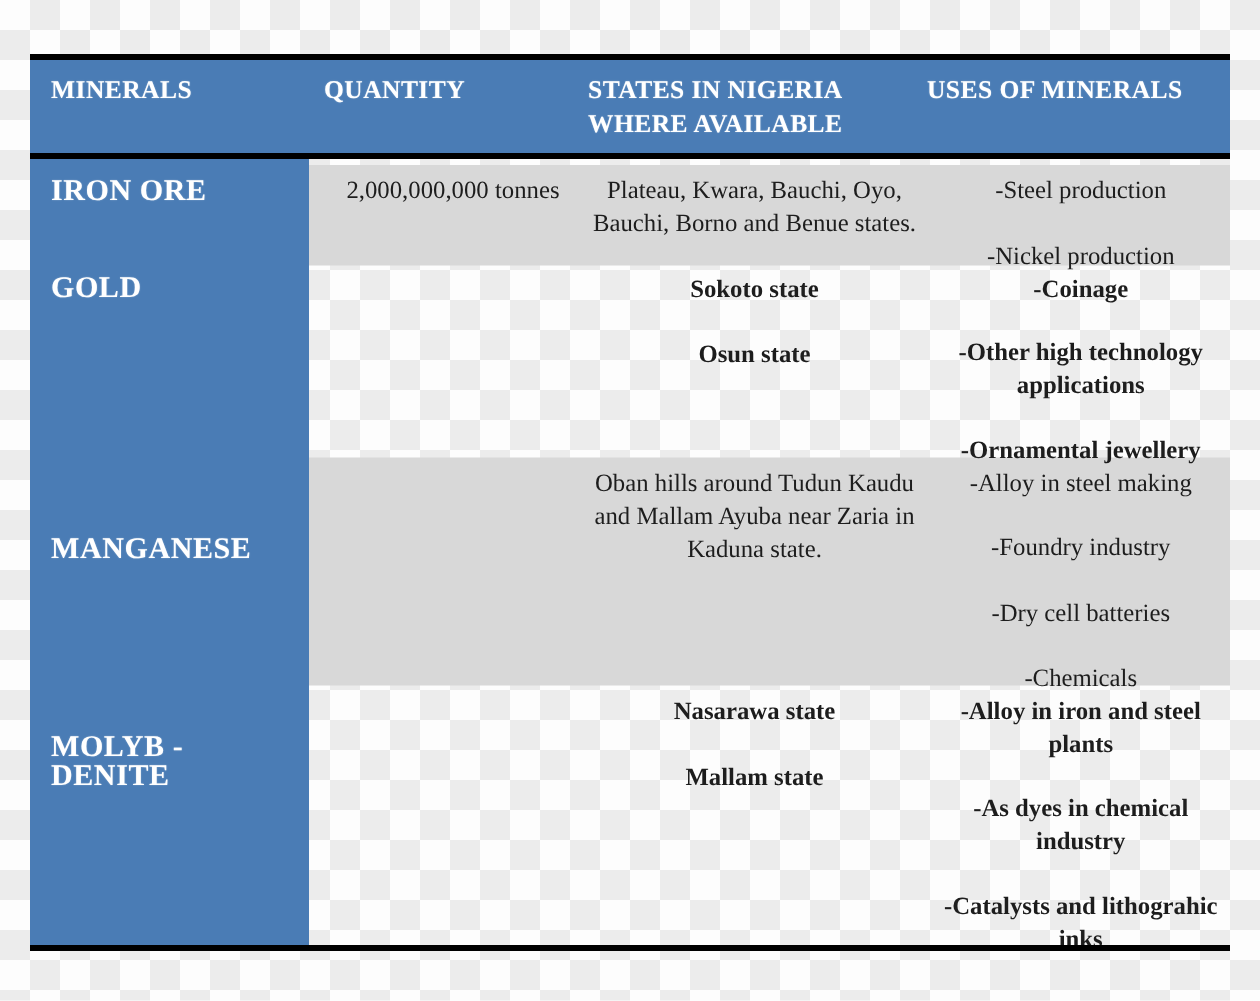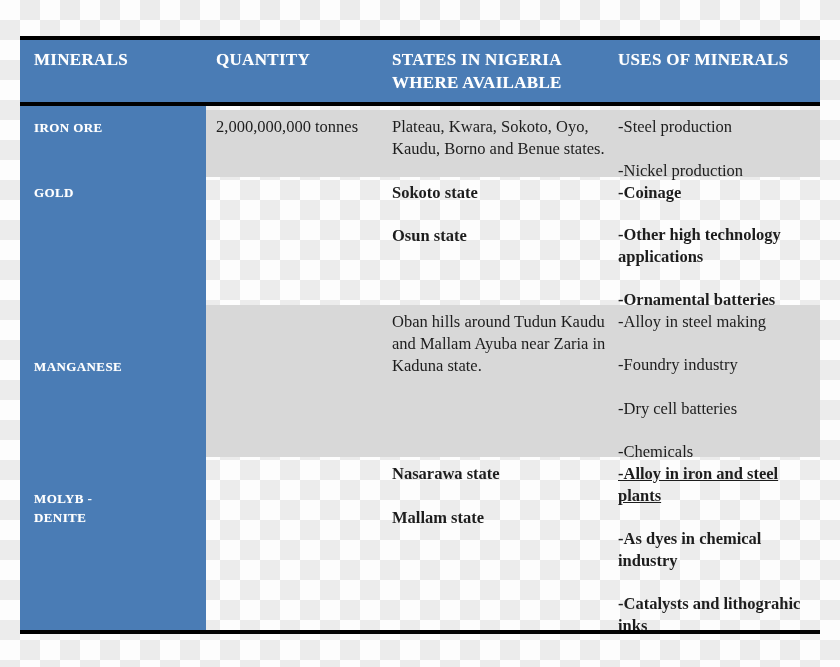--- a/index.html
+++ b/index.html
@@ -88,37 +88,38 @@
   #shade-row3 { top: 269px; width: 614px; height: 152px; }
 
   
 
   
   .mineral-label {
     position: absolute;
     left: 14px;
     color: #ffffff;
     font-weight: bold;
-    font-size: 13px;
+    font-size: 20px;
     letter-spacing: 0.4px;
     line-height: 21px;
     text-shadow: 0 0 1px rgba(255,255,255,0.45);
   }
   #min-iron  { top: 81px; }
   #min-gold  { top: 146px; }
   #min-mang  { top: 320px; }
   #min-moly  { top: 452px; }
   #min-deni  { top: 471px; }
 
   
   .cell {
     position: absolute;
     font-size: 16.5px;
     line-height: 22px;
     color: #1d1d1d;
+    text-align: center;
   }
   .cell.bold { font-weight: bold; }
 
   .col-qty    { left: 196px; width: 172px; }
   .col-states { left: 372px; width: 222px; }
   .col-uses   { left: 598px; width: 205px; }
 
   
   #qty-iron { top: 80px; }
 
@@ -133,21 +134,21 @@
   
   #use-steel   { top: 80px; }
   #use-nickel  { top: 124px; }
   #use-coin    { top: 146px; }
   #use-other   { top: 188px; }
   #use-ornam   { top: 253px; }
   #use-alloy   { top: 275px; }
   #use-foundry { top: 318px; }
   #use-dry     { top: 362px; }
   #use-chem    { top: 405px; }
-  #use-alloy2  { top: 427px; text-decoration: underline; }
+  #use-alloy2  { top: 427px; }
   #use-dyes    { top: 492px; }
   #use-cat     { top: 557px; }
 </style>
 </head>
 <body>
 
 <div id="table-wrap">
 
   <div class="blue-col"></div>
 
@@ -163,32 +164,32 @@
   <div class="hdr-text" id="hdr-uses">USES OF MINERALS</div>
 
   <div class="mineral-label" id="min-iron">IRON ORE</div>
   <div class="mineral-label" id="min-gold">GOLD</div>
   <div class="mineral-label" id="min-mang">MANGANESE</div>
   <div class="mineral-label" id="min-moly">MOLYB -</div>
   <div class="mineral-label" id="min-deni">DENITE</div>
 
   <div class="cell col-qty" id="qty-iron">2,000,000,000 tonnes</div>
 
-  <div class="cell col-states" id="st-iron">Plateau, Kwara, Sokoto, Oyo, Kaudu, Borno and Benue states.</div>
+  <div class="cell col-states" id="st-iron">Plateau, Kwara, Bauchi, Oyo, Bauchi, Borno and Benue states.</div>
   <div class="cell col-states bold" id="st-gold">Sokoto state</div>
   <div class="cell col-states" id="st-mang">Oban hills around Tudun Kaudu and Mallam Ayuba near Zaria in Kaduna state.</div>
   <div class="cell col-states bold" id="st-osun">Osun state</div>
   <div class="cell col-states bold" id="st-nasa">Nasarawa state</div>
   <div class="cell col-states bold" id="st-ekit">Mallam state</div>
 
   <div class="cell col-uses" id="use-steel">-Steel production</div>
   <div class="cell col-uses" id="use-nickel">-Nickel production</div>
   <div class="cell col-uses bold" id="use-coin">-Coinage</div>
   <div class="cell col-uses bold" id="use-other">-Other high technology applications</div>
-  <div class="cell col-uses bold" id="use-ornam">-Ornamental batteries</div>
+  <div class="cell col-uses bold" id="use-ornam">-Ornamental jewellery</div>
   <div class="cell col-uses" id="use-alloy">-Alloy in steel making</div>
   <div class="cell col-uses" id="use-foundry">-Foundry industry</div>
   <div class="cell col-uses" id="use-dry">-Dry cell batteries</div>
   <div class="cell col-uses" id="use-chem">-Chemicals</div>
   <div class="cell col-uses bold" id="use-alloy2">-Alloy in iron and steel plants</div>
   <div class="cell col-uses bold" id="use-dyes">-As dyes in chemical industry</div>
   <div class="cell col-uses bold" id="use-cat">-Catalysts and lithograhic inks</div>
 
   <div style="position:absolute;left:186px;top:594px;width:614px;height:4px;background:#000;"></div>
 </div>

